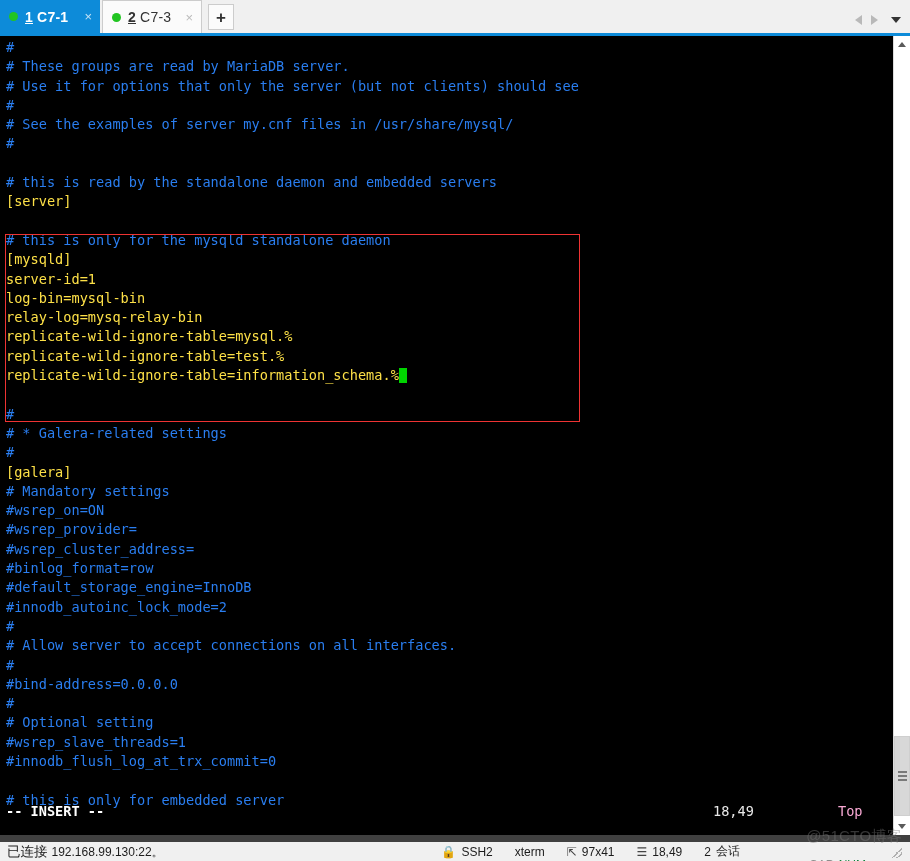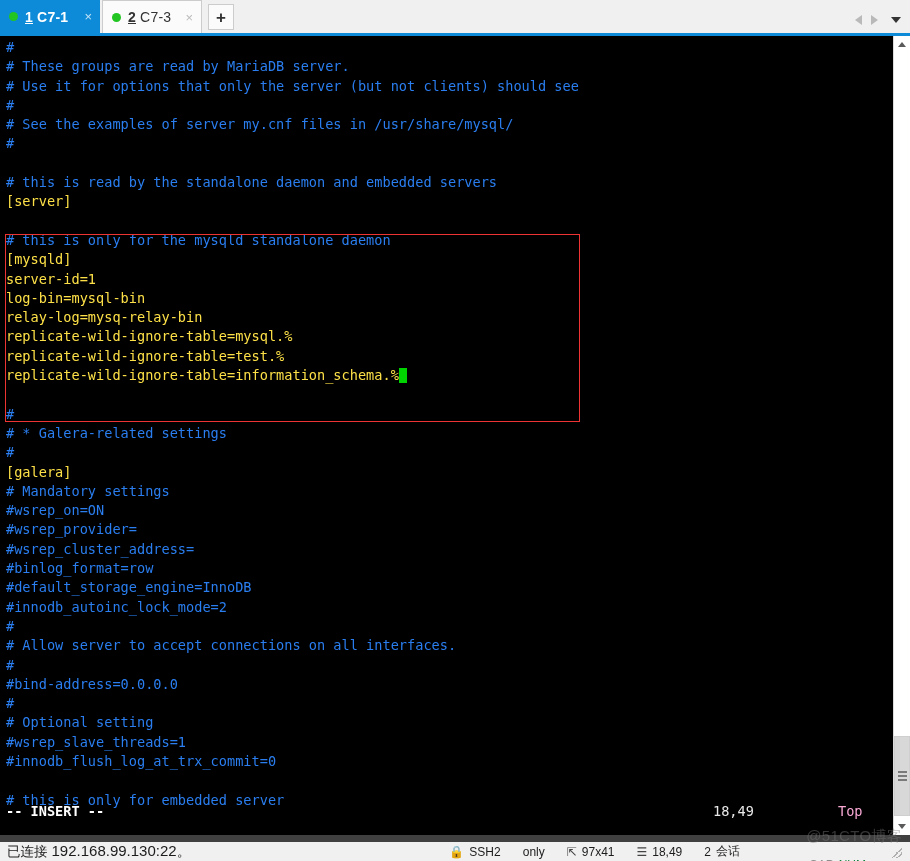--- a/index.html
+++ b/index.html
@@ -228,21 +228,21 @@
     font-size: 12px;
     color: #1c1c1c;
   }
   .sb-conn {
     display: flex;
     align-items: baseline;
     gap: 4px;
     padding-left: 7px;
   }
   .sb-conn .zh { font-size: 13.5px; }
-  .sb-conn .ip { font-size: 15px; }
+  .sb-conn .ip { font-size: 12px; }
   .sb-cell {
     display: flex;
     align-items: center;
     gap: 5px;
     white-space: nowrap;
   }
   .sb-right {
     margin-left: auto;
     display: flex;
     align-items: center;
@@ -357,21 +357,21 @@
   </div>
 
   <div class="sb-right">
 
     <div class="sb-cell">
       <span class="glyph">🔒</span>
       <span>SSH2</span>
     </div>
 
     <div class="sb-cell">
-      <span>only</span>
+      <span>xterm</span>
     </div>
 
     <div class="sb-cell">
       <span class="glyph">⇱</span>
       <span>97x41</span>
     </div>
 
     <div class="sb-cell">
       <span class="glyph">☰</span>
       <span>18,49</span>

